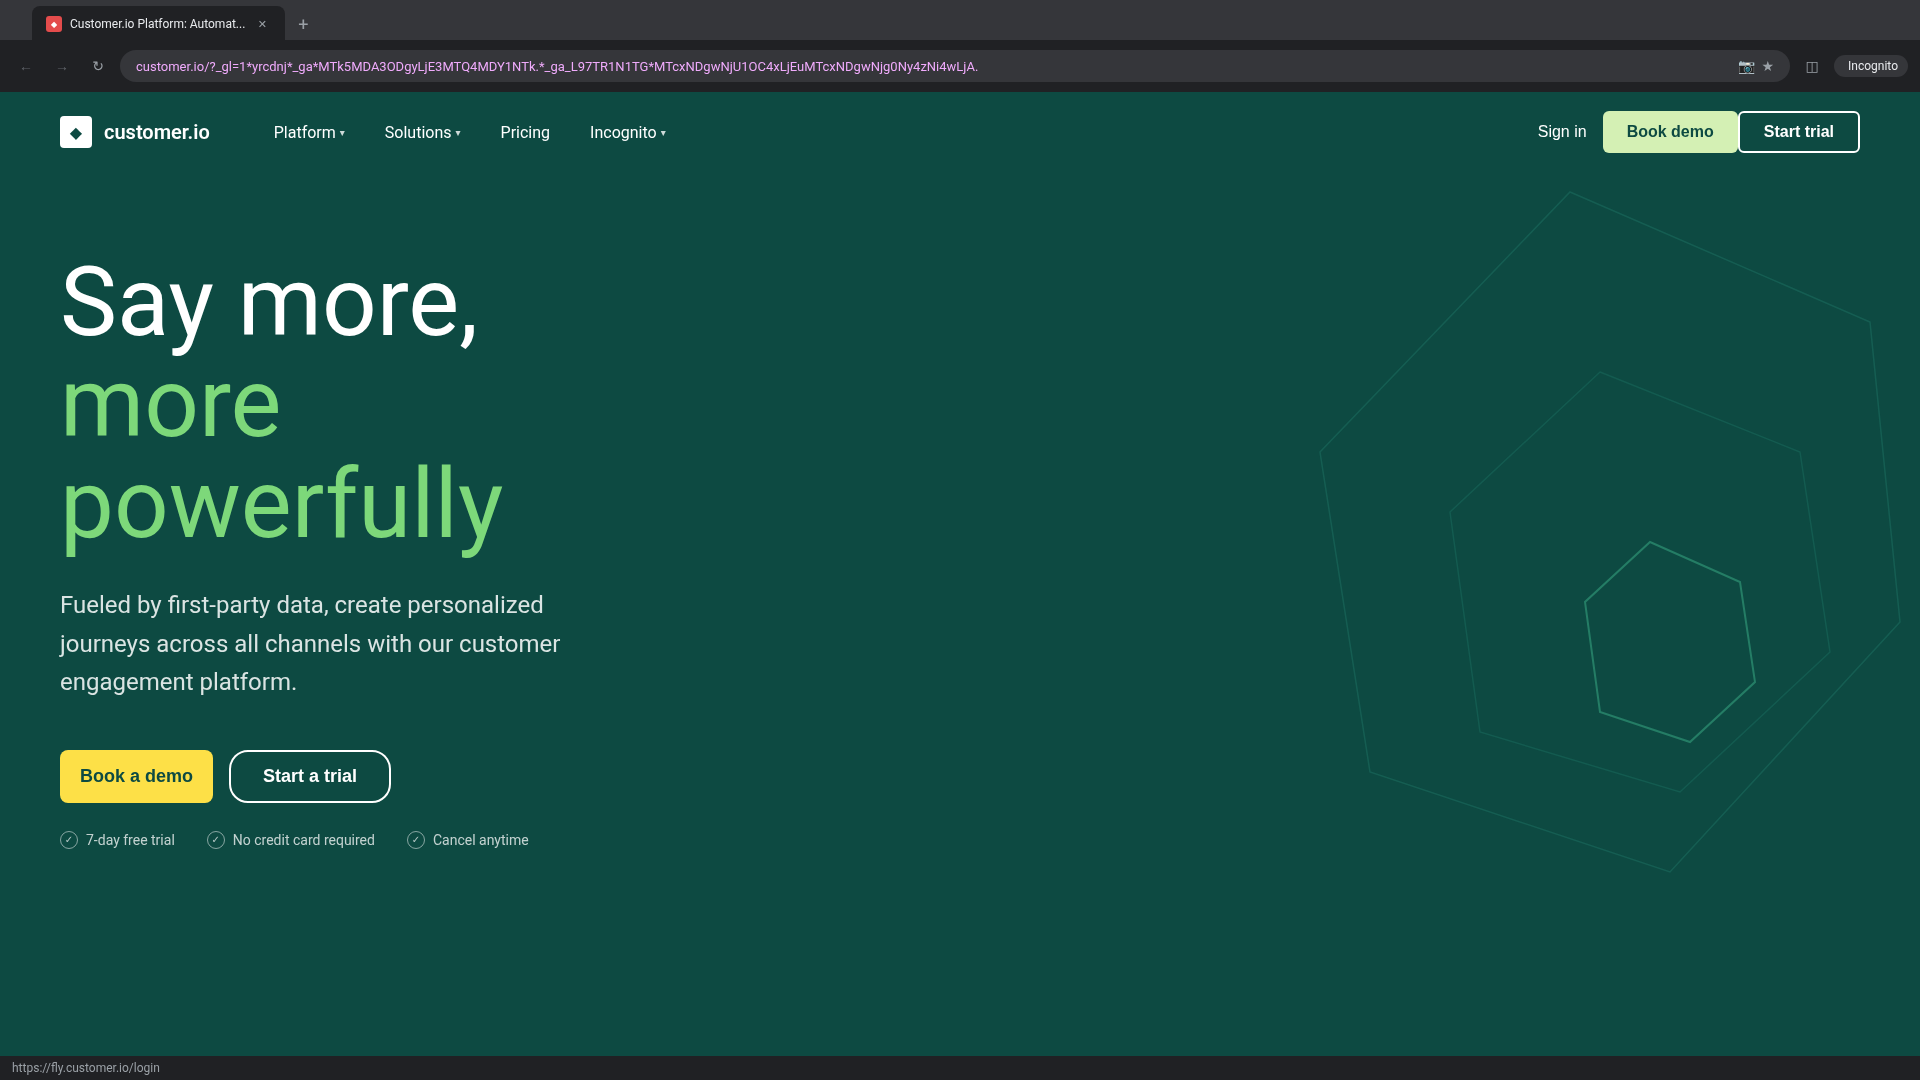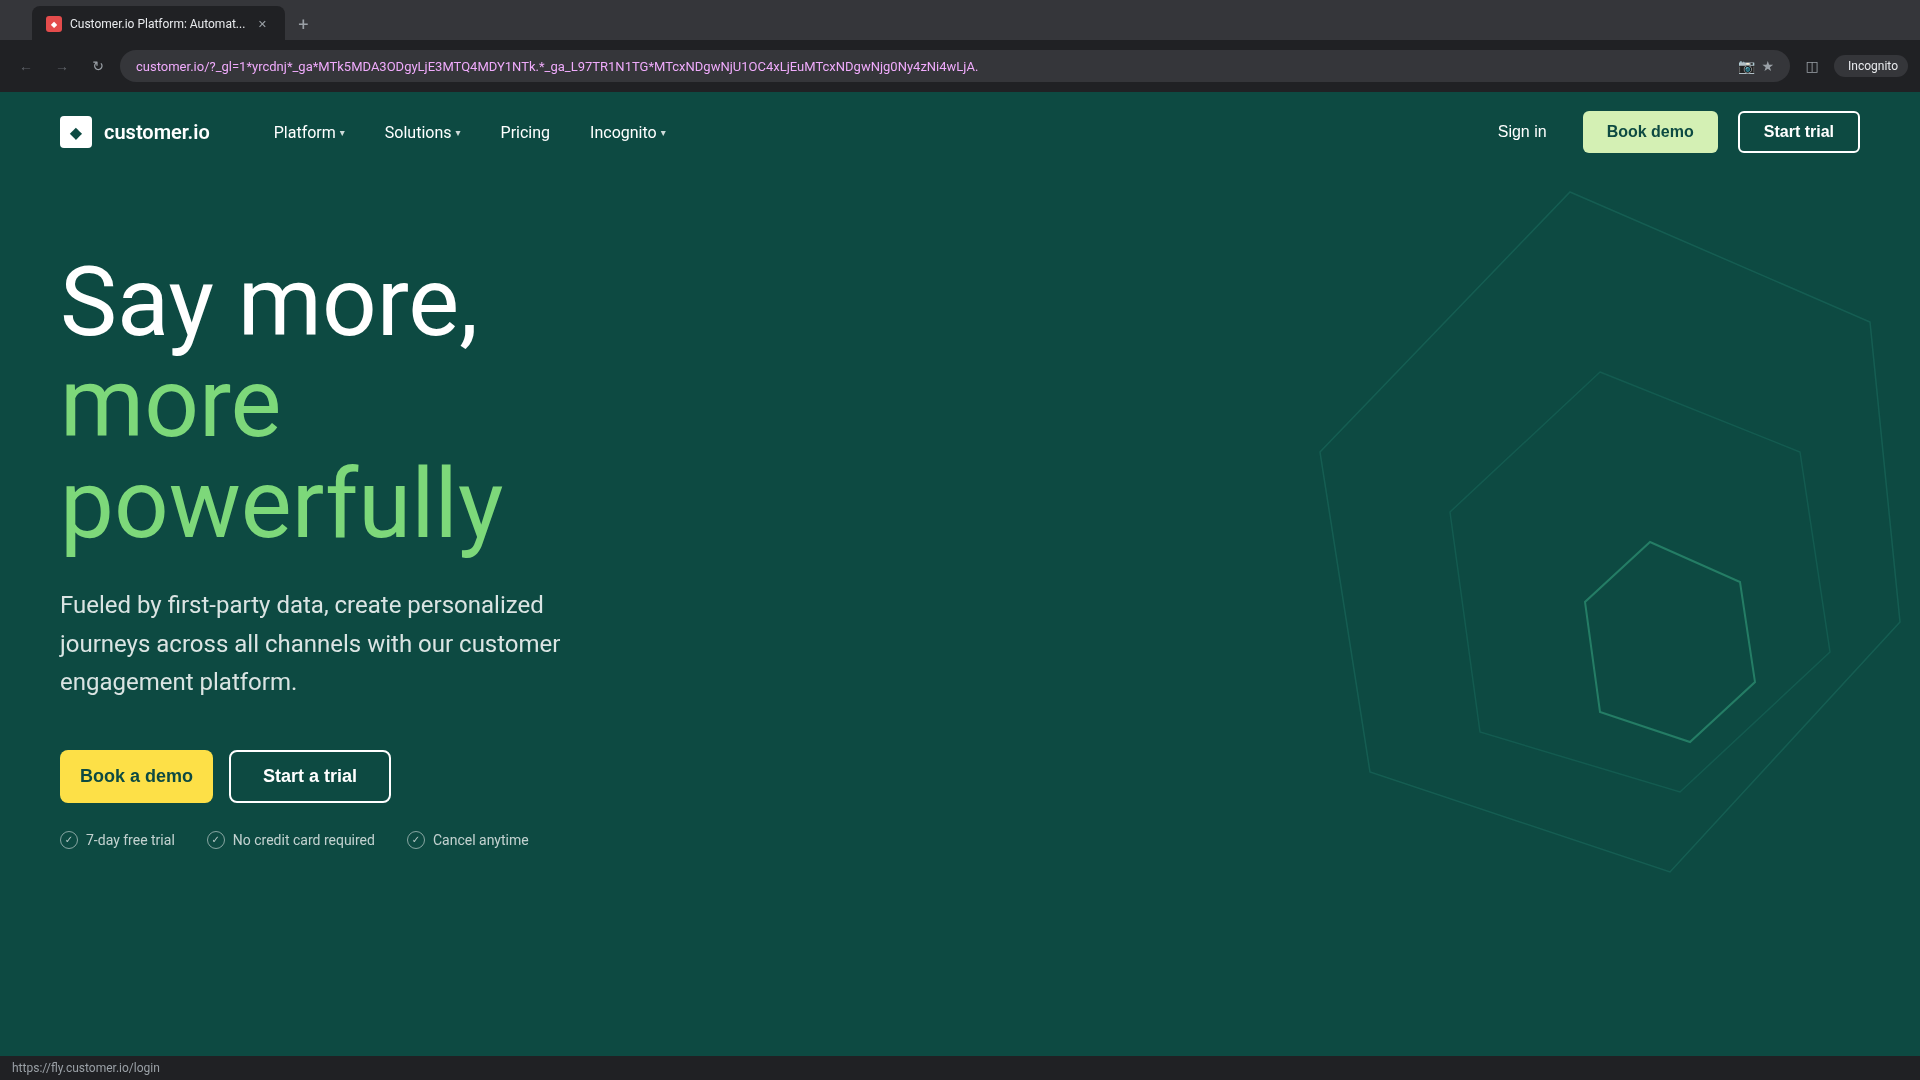--- a/index.html
+++ b/index.html
@@ -269,21 +269,21 @@
     }
 
     .nav-chevron {
       font-size: 10px;
       opacity: 0.8;
     }
 
     .nav-actions {
       display: flex;
       align-items: center;
-      gap: 20px;
+      gap: 0;
     }
 
     .btn-signin {
       color: #fff;
       background: transparent;
       border: none;
       font-size: 16px;
       cursor: pointer;
       padding: 8px 16px;
     }
@@ -352,21 +352,21 @@
       padding: 16px 20px;
       font-size: 18px;
       font-weight: 600;
       cursor: pointer;
     }
 
     .btn-start-trial-hero {
       background: transparent;
       color: #fff;
       border: 2px solid #fff;
-      border-radius: 8px;
+      border-radius: 19px;
       padding: 14px 32px;
       font-size: 18px;
       font-weight: 600;
       cursor: pointer;
     }
 
     .hero-badges {
       display: flex;
       gap: 32px;
       align-items: center;

